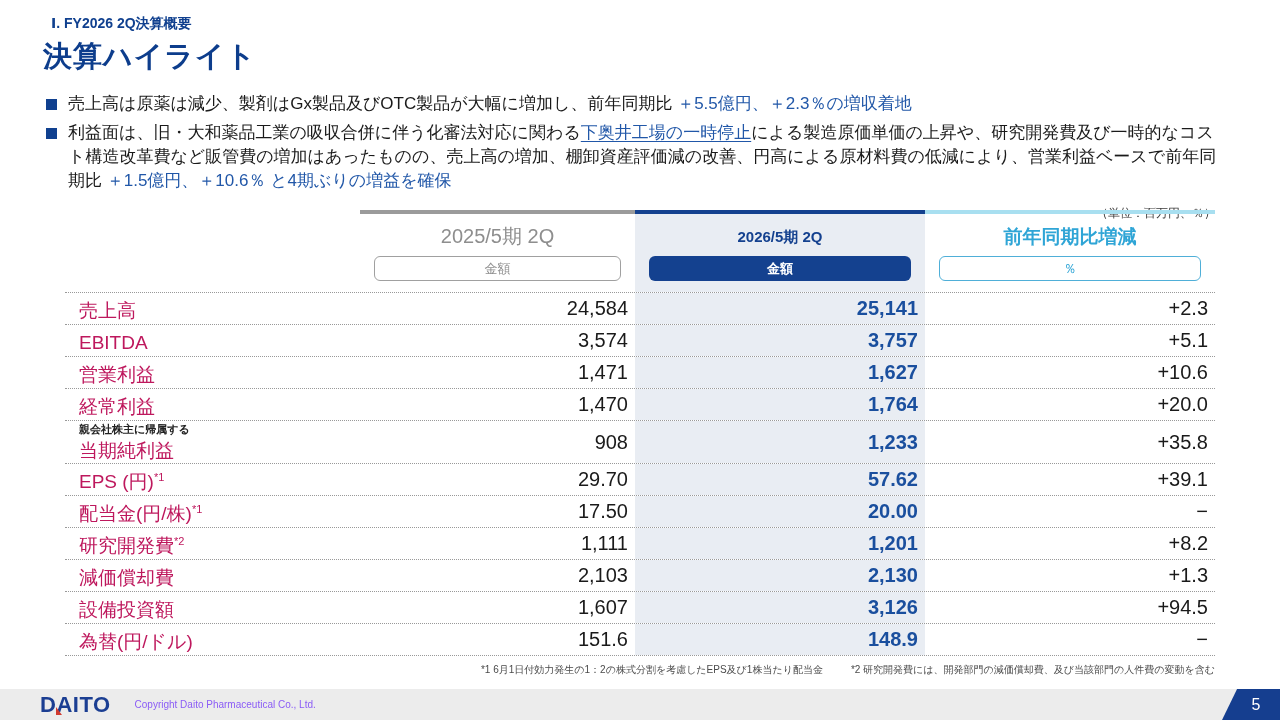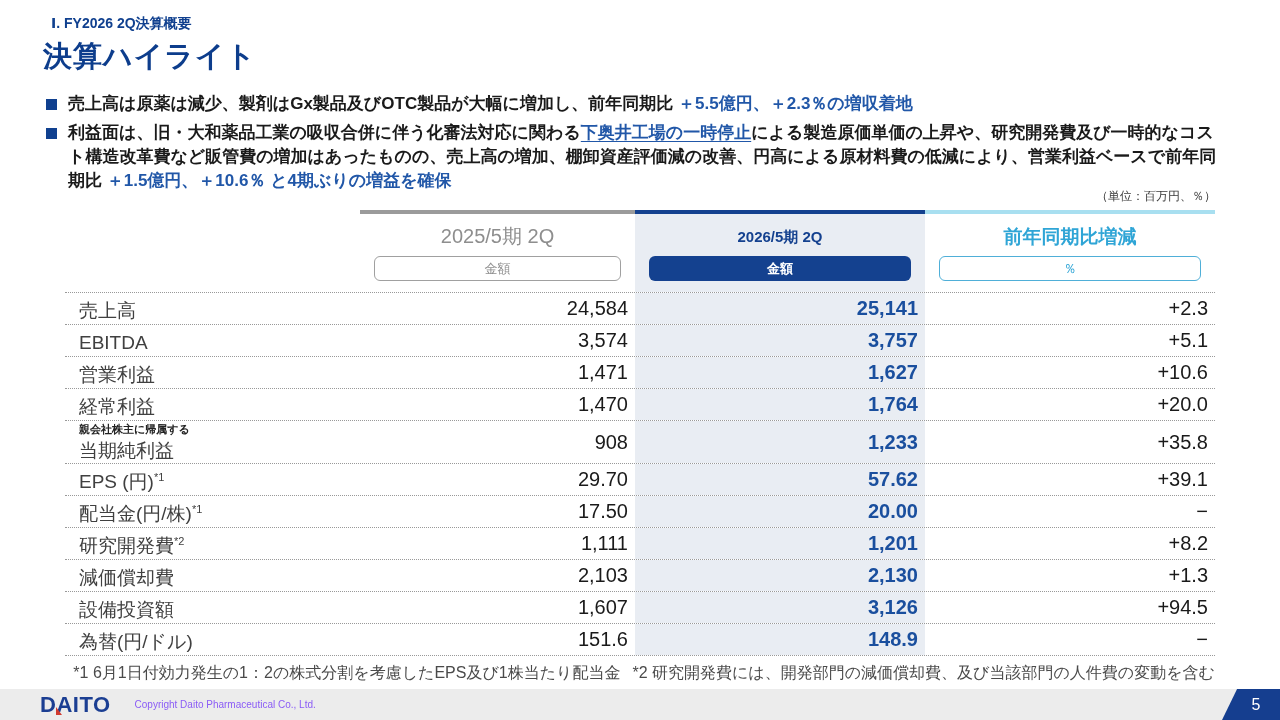--- a/index.html
+++ b/index.html
@@ -8,25 +8,25 @@
     position:relative; width:1280px; height:720px; background:#ffffff; overflow:hidden;
     font-family:"Liberation Sans","DejaVu Sans",sans-serif; color:#1a1a1a;
   }
   
   .eyebrow { position:absolute; left:44px; top:15px; font-size:14px; font-weight:bold; color:#10408F;margin-left:7px; }
   .page-title { position:absolute; left:43px; top:37px; font-size:29px; font-weight:bold; color:#0D3D8C; letter-spacing:1px; }
   
   .bullets { position:absolute; left:44px; top:92px; width:1176px; }
   .bullet { display:flex; margin-bottom:5px; }
   .bsq { flex:0 0 auto; width:11px; height:11px; background:#10408F; margin:7px 11px 0 2px; }
-  .btext { font-size:17px; font-weight:bold; line-height:24px; color:#1a1a1a; }
+  .btext { font-size:17px; font-weight:normal; line-height:24px; color:#1a1a1a; }
   .accent { color:#2157A8; }
   .accent-underline { color:#2157A8; text-decoration:underline; text-underline-offset:3px; }
   
-  .unit-note { position:absolute; right:64px; top:188px; font-size:12px; color:#3a3a3a; }
+  .unit-note { position:absolute; right:64px; top:205px; font-size:12px; color:#3a3a3a; }
   
   .ftable { position:absolute; left:65px; top:210px; width:1150px; }
   .thead { display:grid; grid-template-columns:295px 275px 290px 290px; height:82px; }
   .hcell { display:flex; flex-direction:column; align-items:stretch; }
   .hcell.h-prev { border-top:4px solid #9B9B9B; }
   .hcell.h-curr { border-top:4px solid #14418F; background:#E9EDF3; }
   .hcell.h-chg  { border-top:4px solid #A8DFF0; }
   .period { text-align:center; margin-top:9px; height:27px; line-height:27px; }
   .h-prev .period { color:#8E8E8E; font-size:20px; }
   .h-curr .period { color:#14418F; font-size:15px; font-weight:bold; }
@@ -34,28 +34,28 @@
   .pill { margin:6px 14px 0 14px; height:25px; line-height:23px; text-align:center; font-size:13px; border-radius:6px; }
   .h-prev .pill { border:1px solid #A0A0A0; color:#8E8E8E; background:#fff; }
   .h-curr .pill { background:#14418F; color:#ffffff; font-weight:bold; line-height:25px; }
   .h-chg  .pill { border:1px solid #4FAFD8; color:#2FA5D6; background:#fff; }
   .tbody { border-top:1px dotted #999; }
   .trow { display:grid; grid-template-columns:295px 275px 290px 290px; min-height:32px; border-bottom:1px dotted #999; }
   .cell { display:flex; align-items:center; }
   .c-label { flex-direction:column; align-items:flex-start; justify-content:center; padding:2px 0 2px 14px; }
   .sublabel { font-size:11px; line-height:13px; color:#222;font-weight:bold; }
   .sublabel:empty { display:none; }
-  .rowlabel { font-size:19px; line-height:21px; color:#404040; }
+  .rowlabel { font-size:19px; line-height:21px; color:#be185d; }
   .sup { font-size:11px; vertical-align:super; }
   .c-prev, .c-curr, .c-chg { justify-content:flex-end; padding-right:7px; font-size:20px; }
   .c-prev { color:#1a1a1a; }
   .c-curr { background:#E9EDF3; color:#1A4F9E; font-weight:bold; }
   .c-chg  { color:#1a1a1a; }
   
-  .footnotes { position:absolute; left:65px; top:663px; width:1150px; display:flex; justify-content:flex-end; gap:12px; font-size:16px; color:#4a4a4a; }
+  .footnotes { position:absolute; left:65px; top:663px; width:1150px; display:flex; justify-content:flex-end; gap:28px; font-size:10px; color:#4a4a4a; }
   
   .footer { position:absolute; left:0; right:0; bottom:0; height:31px; background:#ECECEC; display:flex; align-items:center; }
   .logo { margin-left:40px; font-size:22px; font-weight:bold; color:#1B3E92; letter-spacing:0.5px; display:flex; }
   .logo-a { position:relative; }
   .logo-a::after { content:''; position:absolute; left:0; bottom:3px; width:0; height:0;
     border-bottom:8px solid #D13B30; border-right:6px solid transparent; }
   .copyright { margin-left:24px; font-size:10px; color:#8b5cf6; }
   .page-tab { position:absolute; right:0; bottom:0; width:58px; height:31px; background:#153E8F;
     clip-path:polygon(26% 0, 100% 0, 100% 100%, 0 100%);
     display:flex; align-items:center; justify-content:center; padding-left:10px;

